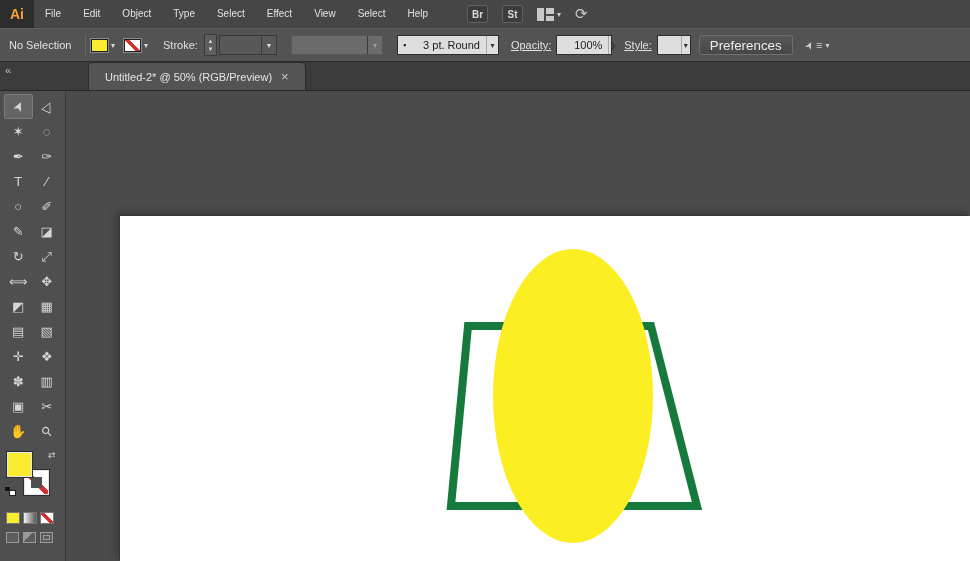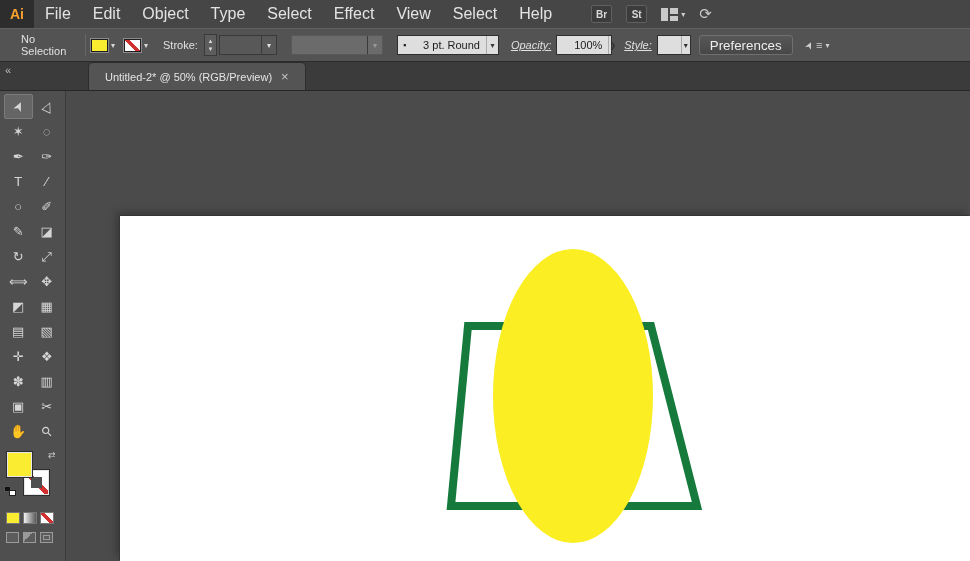--- a/index.html
+++ b/index.html
@@ -5,45 +5,45 @@
   * { margin:0; padding:0; box-sizing:border-box; }
   html,body { width:970px; height:561px; overflow:hidden; background:#4b4b4b;
     font-family:"Liberation Sans", sans-serif; }
   .app { width:970px; height:561px; display:flex; flex-direction:column; user-select:none; }
 
   
   .menu-bar { height:28px; background:#464646; display:flex; align-items:center; flex:0 0 auto; }
   .logo { width:34px; height:28px; background:#2d2d2d; color:#f9a12d; font-weight:bold;
     font-size:14px; display:flex; align-items:center; justify-content:center; }
   .menu-items { display:flex; align-items:center; height:100%; }
-  .menu-item { padding:0 11px; font-size:16px; color:#e3e3e3; line-height:28px; cursor:default; }
+  .menu-item { padding:0 11px; font-size:10px; color:#e3e3e3; line-height:28px; cursor:default; }
   .menu-right { display:flex; align-items:center; margin-left:28px; gap:14px; }
   .app-badge { width:21px; height:18px; background:#3c3c3c; border:1px solid #606060; border-radius:2px;
     color:#d8d8d8; font-size:10px; font-weight:bold; display:flex; align-items:center; justify-content:center; }
   .ws-group { display:flex; align-items:center; gap:3px; }
   .ws-icon { position:relative; width:17px; height:13px; }
   .ws-icon i { position:absolute; background:#c9c9c9; }
   .ws-icon .a { left:0; top:0; width:7px; height:13px; }
   .ws-icon .b { left:9px; top:0; width:8px; height:6px; }
   .ws-icon .c { left:9px; top:8px; width:8px; height:5px; }
   .chev { font-size:8px; color:#cfcfcf; }
   .sync { font-size:15px; color:#c9c9c9; }
 
   
   .control-bar { height:34px; background:#535353; border-top:1px solid #5f5f5f;
     border-bottom:1px solid #2b2b2b; display:flex; align-items:center; font-size:11px;
     color:#e0e0e0; flex:0 0 auto; }
-  .status { width:80px; padding-left:21px; }
+  .status { width:80px; padding-left:9px; }
   .vsep { width:1px; height:22px; background:#3c3c3c; border-right:1px solid #666; margin:0 5px; }
   .swatch { width:17px; height:13px; border:1px solid #1f1f1f; outline:1px solid #8a8a8a; }
   .swatch.fill { background:#f9ec31; }
   .swatch.none { background:linear-gradient(45deg,transparent 42%,#d03030 42%,#d03030 58%,transparent 58%),#fff; }
   .dd { font-size:8px; color:#d8d8d8; padding:0 3px; }
   .lbl { margin-left:12px; }
-  .lbl.link { text-decoration:underline;font-style:italic; }
+  .lbl.link { text-decoration:underline; }
   .stepper { margin-left:6px; width:13px; height:22px; background:#5d5d5d; border:1px solid #3a3a3a;
     display:flex; flex-direction:column; align-items:center; justify-content:center; font-size:6px; color:#ddd; line-height:8px; }
   .combo { height:20px; border:1px solid #393939; display:flex; align-items:center; background:#585858; }
   .combo .val { padding:0 6px; white-space:nowrap;margin-left:11px; }
   .combo .ddb { border-left:1px solid #3a3a3a; width:15px; height:100%; display:flex;
     align-items:center; justify-content:center; font-size:8px; }
   .combo.dark { margin-left:2px; width:58px; }
   .combo.disabled { margin-left:14px; width:92px; background:#6b6b6b; color:#9a9a9a; border-color:#585858; }
   .combo.light { background:#dedede; color:#1c1c1c; border-color:#2e2e2e; }
   .combo.light .ddb { border-left:1px solid #aaa; color:#333; }

